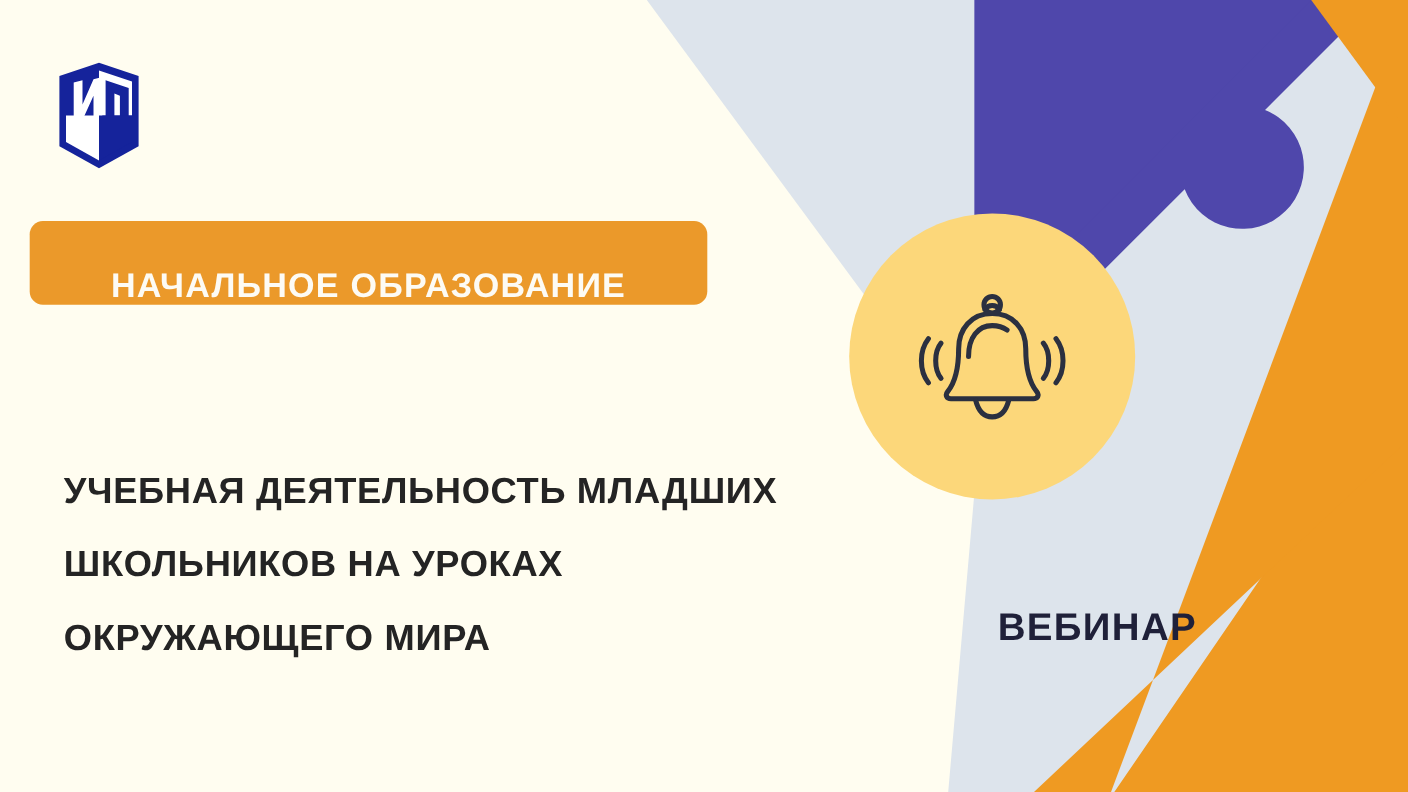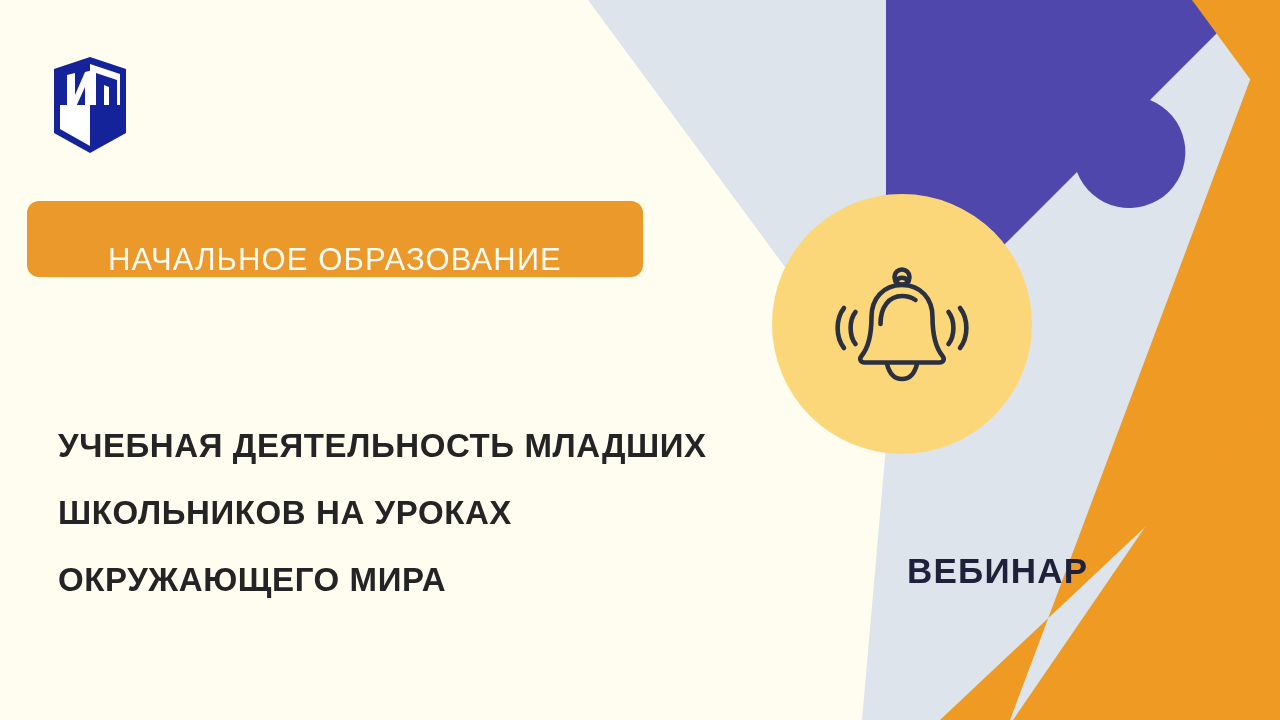--- a/index.html
+++ b/index.html
@@ -50,21 +50,21 @@
     display: flex;
     align-items: center;
     justify-content: center;
     z-index: 6;
     box-sizing: border-box;
     padding: 0 22px;
   }
   #category-pill-label {
     color: #fdfbf4;
     font-size: 31px;
-    font-weight: normal;
+    font-weight: bold;
     letter-spacing: 1.1px;
     line-height: 1;
     white-space: nowrap;
     text-align: center;
     margin-top: 41px;
   }
 
   
   #title-block {
     position: absolute;

